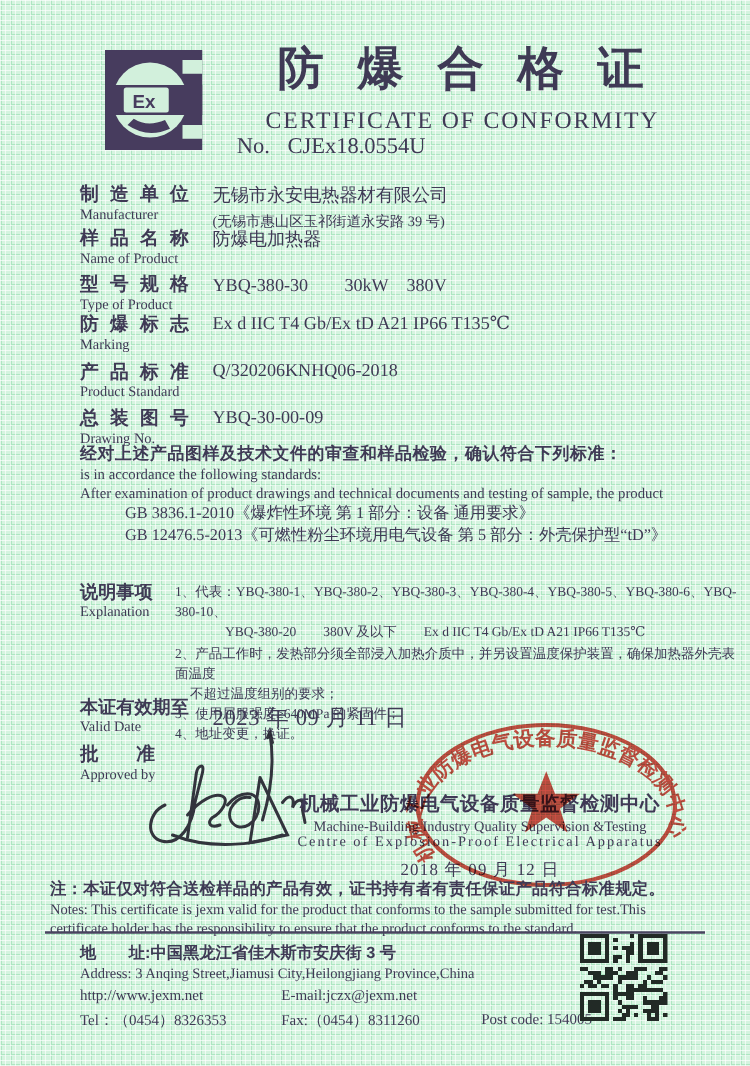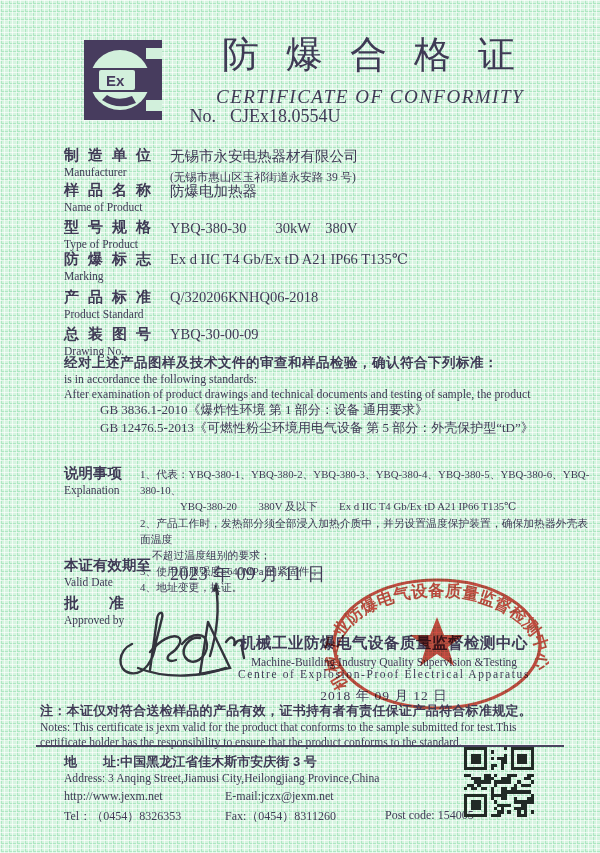--- a/index.html
+++ b/index.html
@@ -13,22 +13,22 @@
       repeating-linear-gradient(90deg, rgba(255,255,255,.65) 0 1px, transparent 1px 4px),
       repeating-linear-gradient(0deg, #aee7c2 0 2px, transparent 2px 8px),
       repeating-linear-gradient(90deg, #aee7c2 0 2px, transparent 2px 8px);
     position:relative;overflow:hidden;
   }
   .abs{position:absolute;}
   .cn{font-family:"Liberation Sans","DejaVu Sans",sans-serif;}
   
   .logo{left:84px;top:40px;width:78px;height:80px;}
   .titlebox{left:140px;top:30px;width:460px;text-align:center;}
-  .title-cn{font-size:37px;font-weight:400;letter-spacing:27px;padding-left:24px;white-space:nowrap;}
-  .title-en{font-size:19px;letter-spacing:1.5px;margin-top:6px;font-style:italic;}
+  .title-cn{font-size:37px;font-weight:700;letter-spacing:27px;padding-left:24px;white-space:nowrap;}
+  .title-en{font-size:19px;letter-spacing:1.5px;margin-top:6px;}
   .no-line{left:70px;top:106px;width:390px;text-align:center;font-size:18px;}
   .no-line .num{margin-left:14px;}
   
   .row{left:0;top:0;width:600px;}
   .lbl{position:absolute;left:64px;top:0;width:104px;}
   .lcn{font-size:15px;font-weight:700;white-space:nowrap;}
   .lbl4{letter-spacing:9px;}
   .len{font-size:11.5px;margin-top:1px;white-space:nowrap;}
   .val{position:absolute;left:170px;top:1px;width:410px;font-size:14.5px;}
   .extra{font-size:11.5px;margin-top:4px;}

